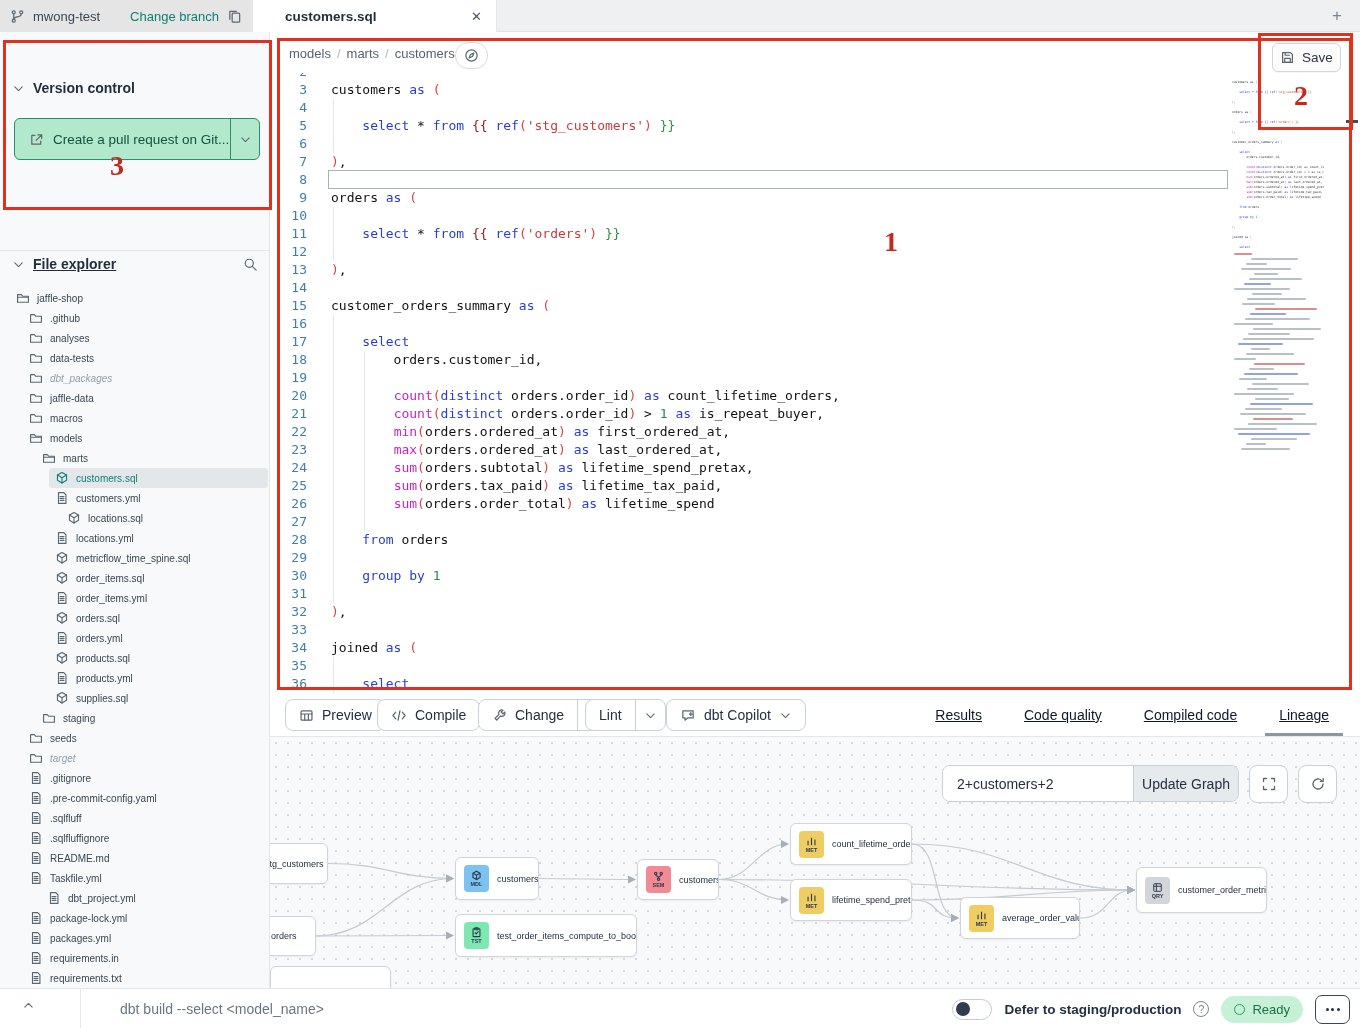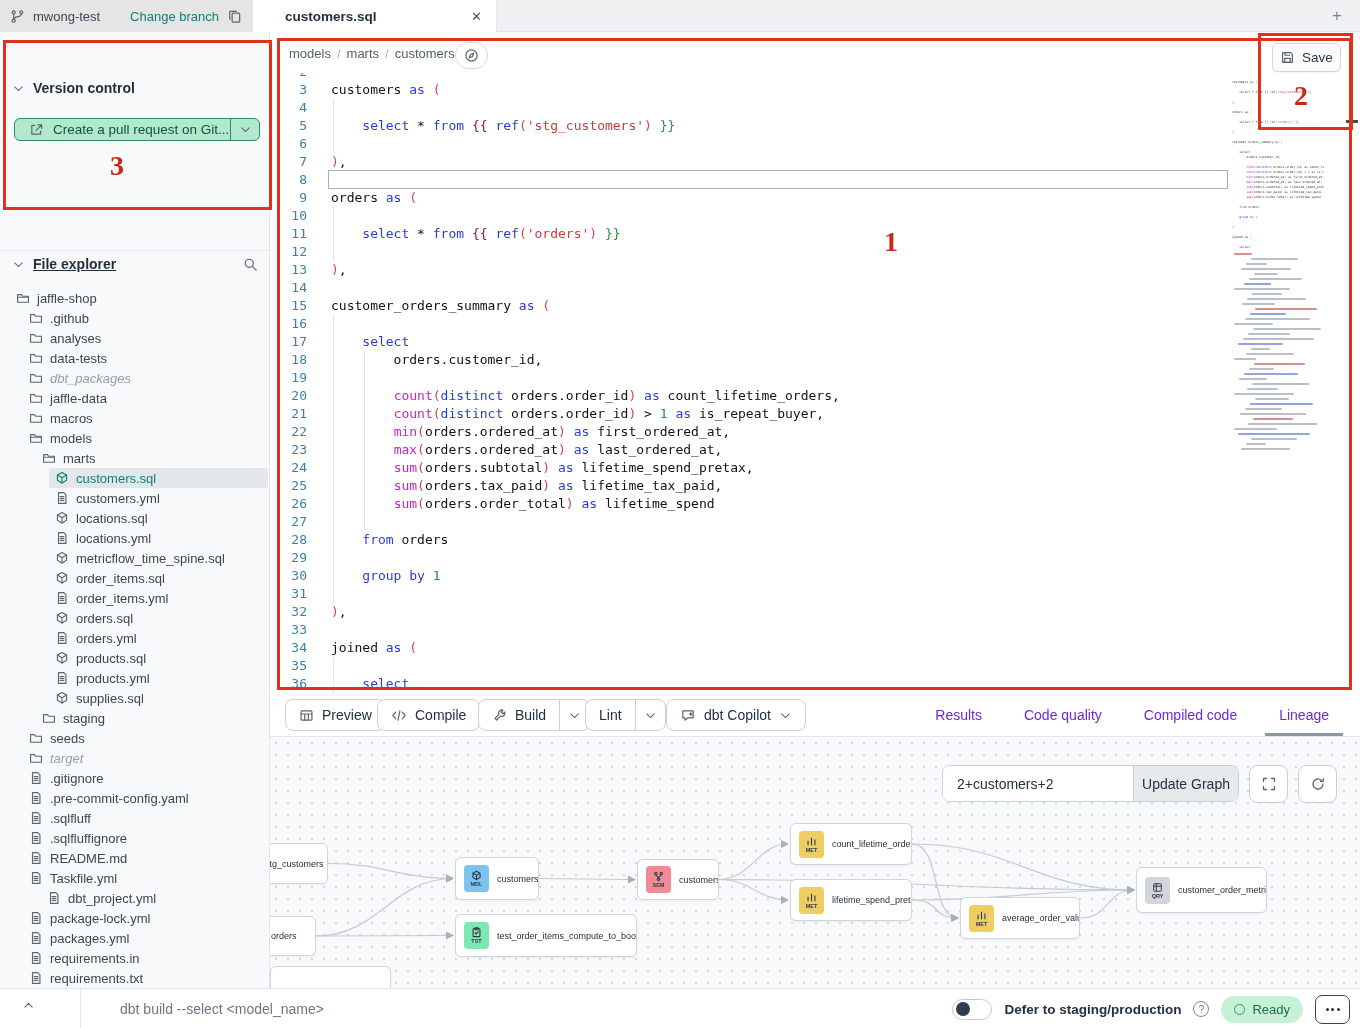--- a/index.html
+++ b/index.html
@@ -15,28 +15,28 @@
   .tabstrip { position:absolute; left:253px; top:0; width:1107px; height:32px; background:#eef0f2; border-bottom:1px solid #dfe3e6; }
   .tab-active { position:absolute; left:0; top:0; width:244px; height:32px; background:#fff; border-right:1px solid #e3e7ea; display:flex; align-items:center; }
   .tab-title { font-size:13.5px; font-weight:bold; color:#1f2d3d; margin-left:32px; }
   .tab-close { margin-left:auto; margin-right:14px; color:#4a5562; font-size:13px; cursor:pointer; line-height:1; }
   .newtab-btn { position:absolute; right:14px; top:7px; width:18px; height:18px; color:#7a8591; font-size:17px; line-height:17px; text-align:center; cursor:pointer; }
 
   
   .sidebar { position:absolute; left:0; top:32px; width:270px; height:956px; background:#f8f9fa; border-right:1px solid #e3e7ea; }
   .section-head { display:flex; align-items:center; gap:8px; font-size:14px; font-weight:bold; color:#1f2d3d; }
   .vc-head { position:absolute; left:12px; top:48px; }
-  .pr-btn { position:absolute; left:14px; top:86px; width:246px; height:23px; background:#b2e8cb; border:1px solid #2a9065; border-radius:6px; display:flex; align-items:flex-end; cursor:pointer; }
+  .pr-btn { position:absolute; left:14px; top:86px; width:246px; height:42px; background:#b2e8cb; border:1px solid #2a9065; border-radius:6px; display:flex; align-items:flex-end; cursor:pointer; }
   .pr-main { flex:1; display:flex; align-items:center; gap:9px; padding-left:14px; font-size:13.5px; color:#14513e; height:100%; border-right:1px solid #2a9065; }
   .pr-caret { width:28px; display:flex; align-items:center; justify-content:center; height:100%; color:#14513e; }
   .fe-divider { position:absolute; left:0; top:218px; width:270px; height:1px; background:#e3e7ea; }
   .fe-head { position:absolute; left:12px; top:224px; width:246px;text-decoration:underline; }
   .fe-search { margin-left:auto; cursor:pointer; }
   .tree { position:absolute; left:0; top:256px; width:268px; }
-  .tree-row { display:flex; align-items:center; height:20px; font-size:13px; color:#3a4652; cursor:pointer; }
+  .tree-row { display:flex; align-items:center; height:20px; font-size:10px; color:#3a4652; cursor:pointer; }
   .tree-inner { display:flex; align-items:center; gap:7px; flex:1; height:20px; padding:0 6px; border-radius:3px; }
   .tree-row.selected .tree-inner { background:#e3e7ea; color:#0e8274; }
   .tree-row.selected .tree-inner svg { stroke:#0e8274 !important; }
   .tree-row.muted { color:#949ea8; font-style:italic; }
 
   
   .editor-bg { position:absolute; left:270px; top:32px; width:1090px; height:665px; background:#fff; }
   .breadcrumb { position:absolute; left:289px; top:46px; font-size:13px; color:#55616e; display:flex; gap:6px; align-items:center; }
   .crumb-sep { color:#aeb6bf; }
   .explore-btn { position:absolute; left:455px; top:42px; width:33px; height:27px; border:1px solid #d6dce1; border-radius:13px; background:#fff; display:flex; align-items:center; justify-content:center; cursor:pointer; }
@@ -60,21 +60,21 @@
   .minimap .line { height:5px; }
   .mm-bar { border-radius:1px; margin:3px 0 0 0; height:2px; }
   .scroll-dash { position:absolute; left:1346px; top:120px; width:12px; height:3px; background:#454b52; }
 
   
   .toolrow { position:absolute; left:270px; top:697px; width:1090px; height:40px; background:#fff; border-bottom:1px solid #e3e7ea; }
   .btn { position:absolute; top:2px; height:32px; border:1px solid #c9d1d8; border-radius:8px; background:#fff; display:flex; align-items:center; font-size:14px; color:#233041; cursor:pointer; }
   .btn .seg { display:flex; align-items:center; gap:8px; padding:0 13px; height:100%; }
   .btn .split { border-left:1px solid #c9d1d8; width:30px; display:flex; align-items:center; justify-content:center; height:100%; }
   .paneltabs { position:absolute; right:10px; top:0; height:39px; display:flex; }
-  .ptab { padding:0 14px; display:flex; align-items:center; font-size:14px; color:#6d28d9; cursor:pointer; border-bottom:3px solid transparent; margin:0 7px; }
+  .ptab { padding:0 14px; display:flex; align-items:center; font-size:14px; color:#0f172a; cursor:pointer; border-bottom:3px solid transparent; margin:0 7px;text-decoration:underline; }
   .ptab.active { border-bottom-color:#8b98a4; }
 
   
   .lineage { position:absolute; left:270px; top:737px; width:1090px; height:251px; background:#f8f9fa; overflow:hidden;
              background-image:radial-gradient(#d5d9dd 1px, transparent 1.2px); background-size:12px 12px; }
   .lin-controls { position:absolute; right:23px; top:28px; display:flex; gap:10px; }
   .lin-filterwrap { display:flex; height:37px; border:1px solid #c9d1d8; border-radius:8px; overflow:hidden; background:#fff; }
   .lin-input { width:190px; border:none; outline:none; padding:0 14px; font-size:14px; color:#233041; font-family:"Liberation Sans",sans-serif; background:#fff; }
   .lin-update { width:105px; background:#e7eaed; border-left:1px solid #c9d1d8; display:flex; align-items:center; justify-content:center; font-size:14px; color:#233041; cursor:pointer; }
   .icon-sq { width:39px; height:38px; border:1px solid #c9d1d8; border-radius:8px; background:#fff; display:flex; align-items:center; justify-content:center; cursor:pointer; }
@@ -289,21 +289,21 @@
           <span class="tree-inner">
             <span>
               <svg width="14" height="14" viewBox="0 0 16 16" fill="none" stroke="#5b6770" stroke-width="1.3" stroke-linecap="round" stroke-linejoin="round">
                 <path d="M4 1.8h6l2.5 2.6v9.8H4z"></path>
                 <path d="M5.8 6.5h4.4M5.8 8.7h4.4M5.8 10.9h4.4"></path>
               </svg>
             </span>
             <span>customers.yml</span>
           </span>
         </div>
-        <div class="tree-row" style="padding-left: 49px;">
+        <div class="tree-row" style="padding-left: 49px; margin-left: 12px;">
           <span class="tree-inner">
             <span>
               <svg width="14" height="14" viewBox="0 0 16 16" fill="none" stroke="#5b6770" stroke-width="1.3" stroke-linecap="round" stroke-linejoin="round">
                 <path d="M8 1.8l5.2 2.9v6L8 13.8 2.8 10.7v-6z"></path>
                 <path d="M2.8 4.7L8 7.6l5.2-2.9M8 7.6v6.2"></path>
               </svg>
             </span>
             <span>locations.sql</span>
           </span>
         </div>
@@ -658,21 +658,21 @@
           <span>Compile</span>
         </div>
     </div>
     <div class="btn" style="left:208px;">
       <div class="seg">
           <span id="ic-wrench">
             <svg width="15" height="15" viewBox="0 0 16 16" fill="none" stroke="#5b6770" stroke-width="1.3" stroke-linecap="round" stroke-linejoin="round">
               <path d="M13.6 4.3a3.4 3.4 0 0 1-4.5 4.4L5 12.8 3.2 11l4.1-4.1A3.4 3.4 0 0 1 11.7 2.4L9.8 4.3l1.9 1.9 1.9-1.9z"></path>
             </svg>
           </span>
-          <span>Build</span>
+          <span>Change</span>
         </div>
       <div class="split">
           <span id="ic-build-chev">
             <svg width="13" height="13" viewBox="0 0 16 16" fill="none" stroke="#5b6770" stroke-width="1.3" stroke-linecap="round" stroke-linejoin="round">
               <path d="M3.5 6l4.5 4.5L12.5 6"></path>
             </svg>
           </span>
         </div>
     </div>
     <div class="btn" style="left:315px;">

